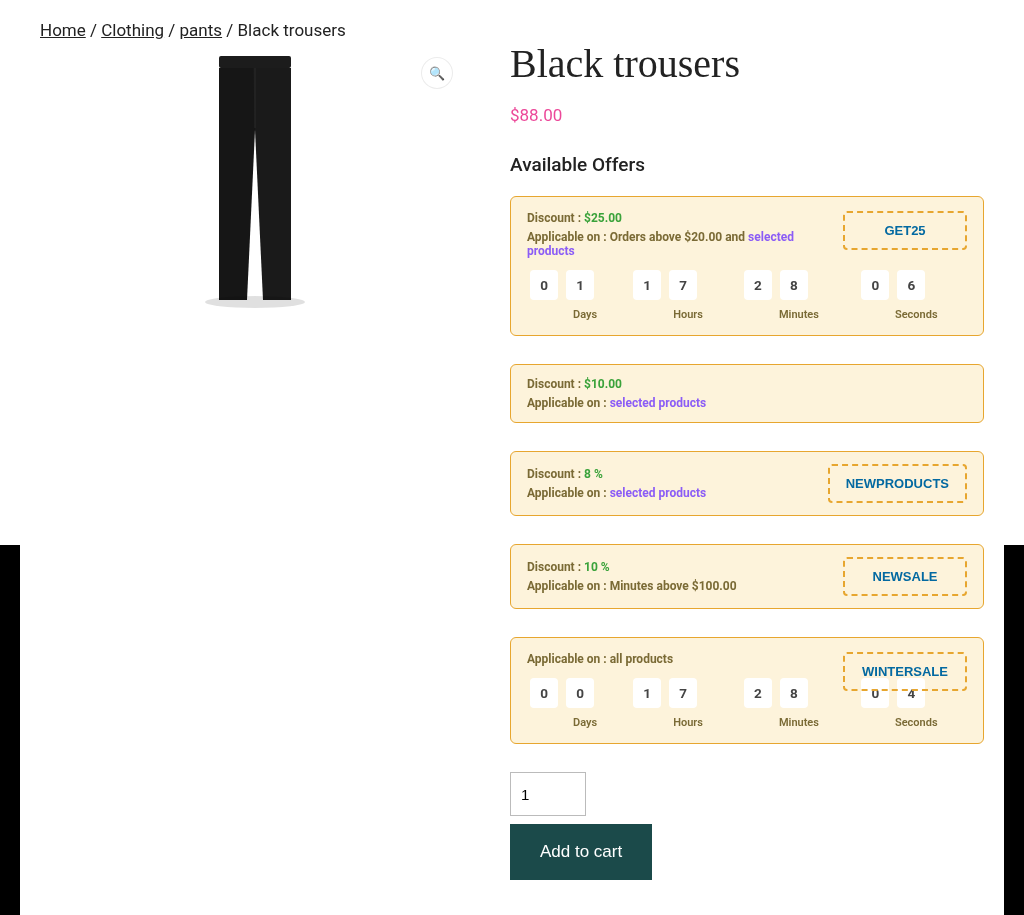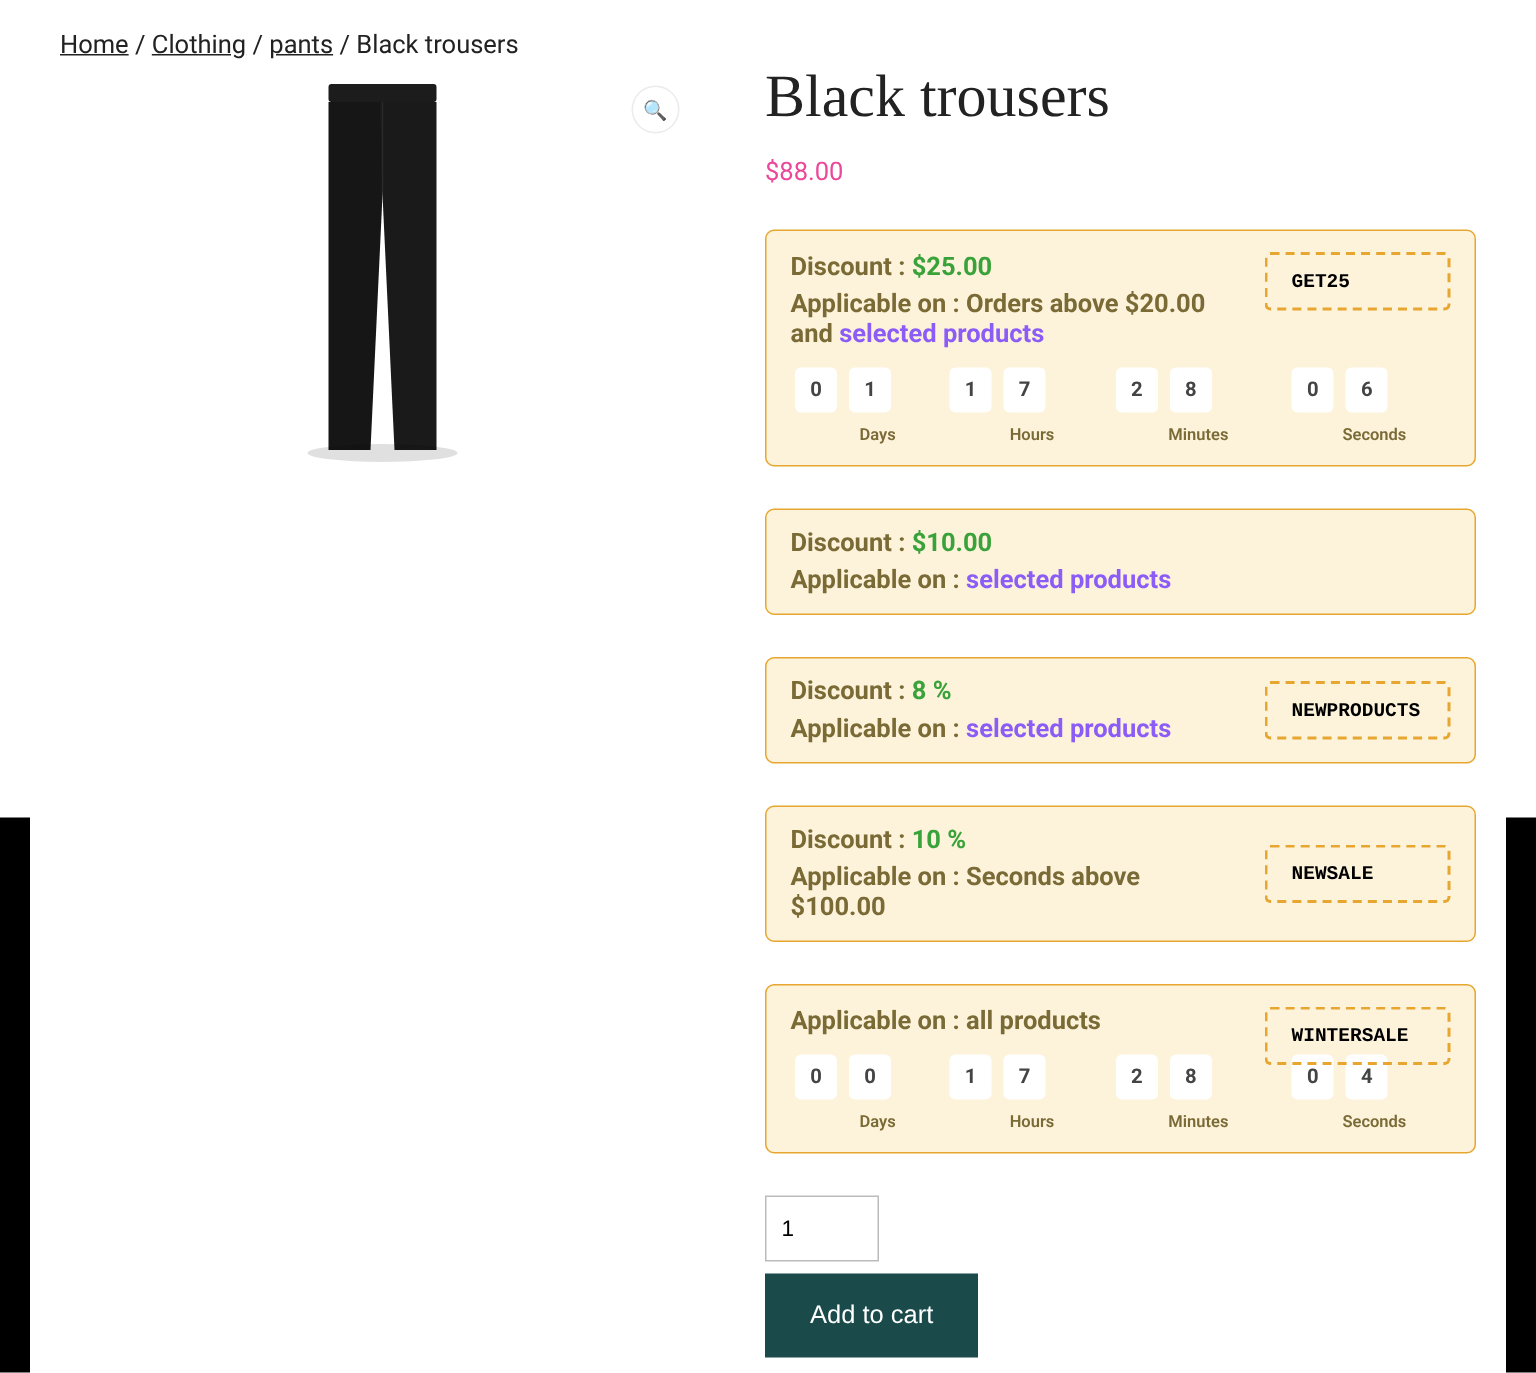--- a/index.html
+++ b/index.html
@@ -103,46 +103,45 @@
     display: flex;
     align-items: flex-start;
     gap: 20px;
   }
   .offer.compact { padding: 12px 16px; align-items: center; }
   .offer .info {
     flex: 1;
     min-width: 0;
   }
   .info-line {
-    font-size: 17px;
+    font-size: 12px;
     font-weight: 700;
     color: #7a6a35;
     margin-bottom: 5px;
   }
   .info-line:last-child { margin-bottom: 0; }
   .info-line .label { color: #7a6a35; }
   .discount-val { color: #3aa23a; }
   .selected-link {
     color: #8b5cf6;
     cursor: pointer;
     font-weight: 700;
   }
   .coupon {
     border: 2px dashed #e7a62f;
     background: transparent;
-    color: #000000;
+    color: #0369a1;
     font-size: 13px;
     font-weight: 700;
     padding: 10px 16px;
     border-radius: 4px;
-    text-align: left;
+    text-align: center;
     min-width: 124px;
     flex-shrink: 0;
     cursor: pointer;
-    font-family: Liberation Mono, monospace;
   }
   
   .countdown {
     display: flex;
     gap: 30px;
     margin-top: 12px;
   }
   .cd-group {
     display: flex;
     flex-direction: column;
@@ -216,20 +215,21 @@
           <ellipse cx="110" cy="252" rx="50" ry="6" fill="rgba(0,0,0,0.12)"></ellipse>
 
           <line x1="110" y1="18" x2="110" y2="78" stroke="#2a2a2a" stroke-width="1"></line>
         </svg>
       </div>
     </div>
 
     <div class="summary">
       <h1 class="title">Black trousers</h1>
       <p class="price">$88.00</p>
+      <h2 class="avail-heading">Available Offers</h2>
 
       <div class="offer">
         <div class="info">
           <div class="info-line">
             <span class="label">Discount :</span>
             <span class="discount-val">$25.00</span>
           </div>
           <div class="info-line">
             <span class="label">Applicable on :</span>
             <span>Orders above $20.00 and </span><span class="selected-link">selected products</span>
@@ -296,21 +296,21 @@
       </div>
 
       <div class="offer compact">
         <div class="info">
           <div class="info-line">
             <span class="label">Discount :</span>
             <span class="discount-val">10 %</span>
           </div>
           <div class="info-line">
             <span class="label">Applicable on :</span>
-            <span>Seconds above $100.00</span>
+            <span>Minutes above $100.00</span>
           </div>
         </div>
         <button class="coupon">NEWSALE</button>
       </div>
 
       <div class="offer">
         <div class="info">
           <div class="info-line">
             <span class="label">Applicable on :</span>
             <span>all products</span>

